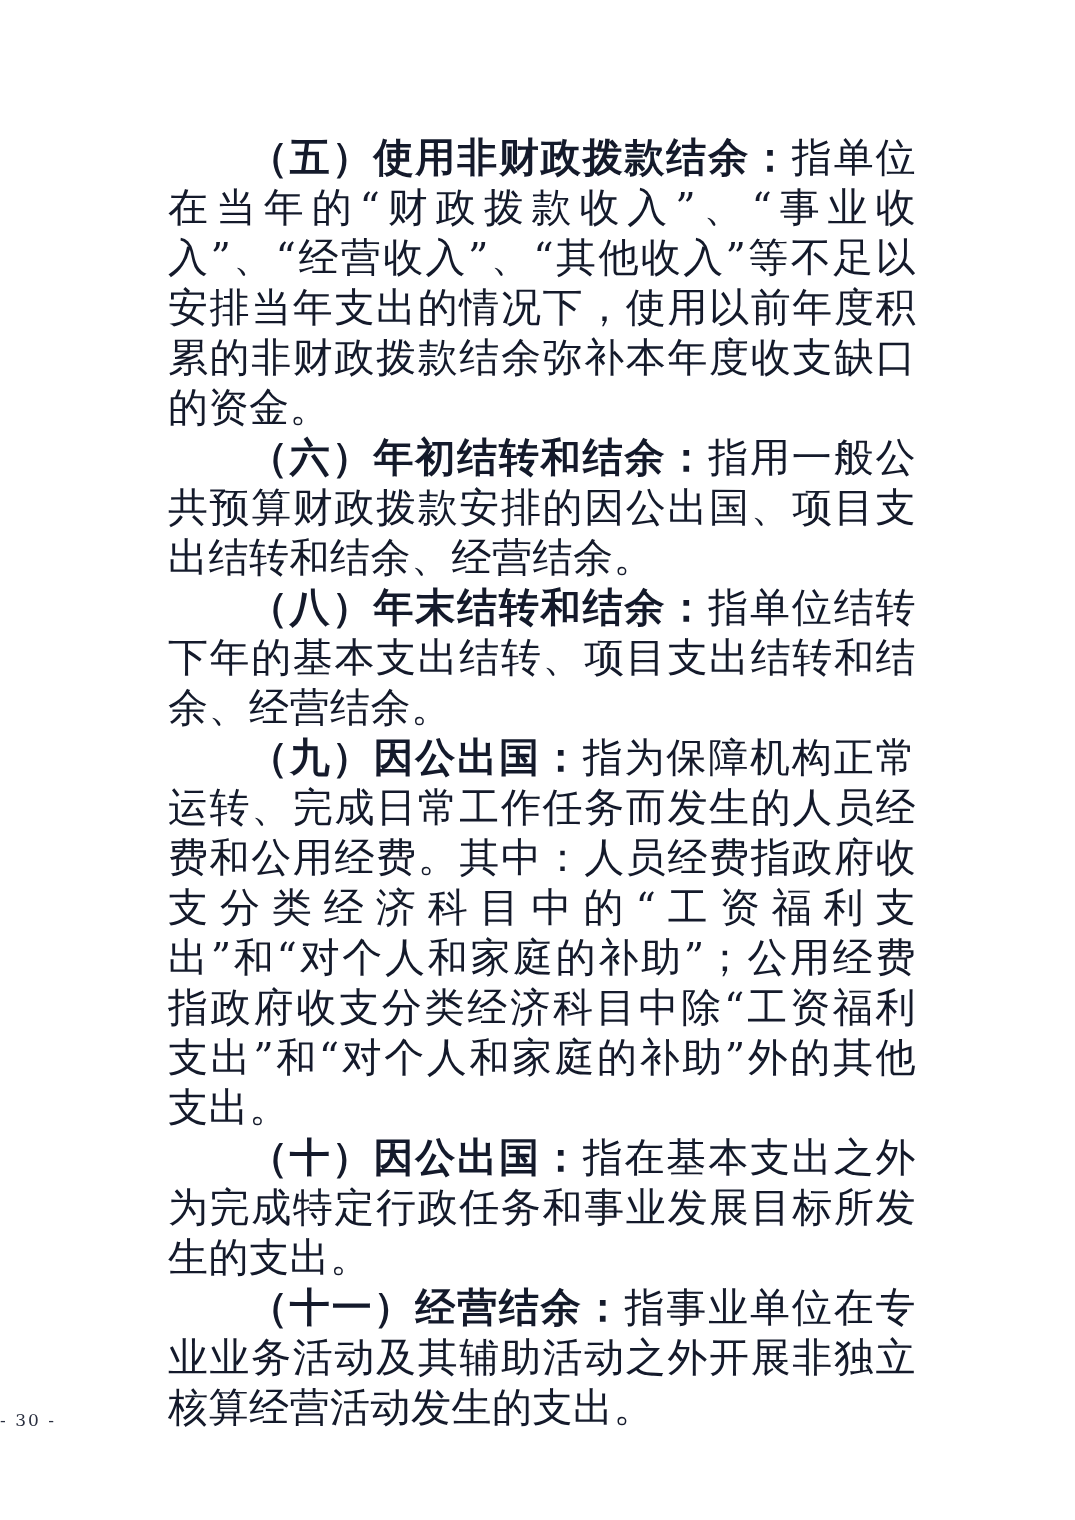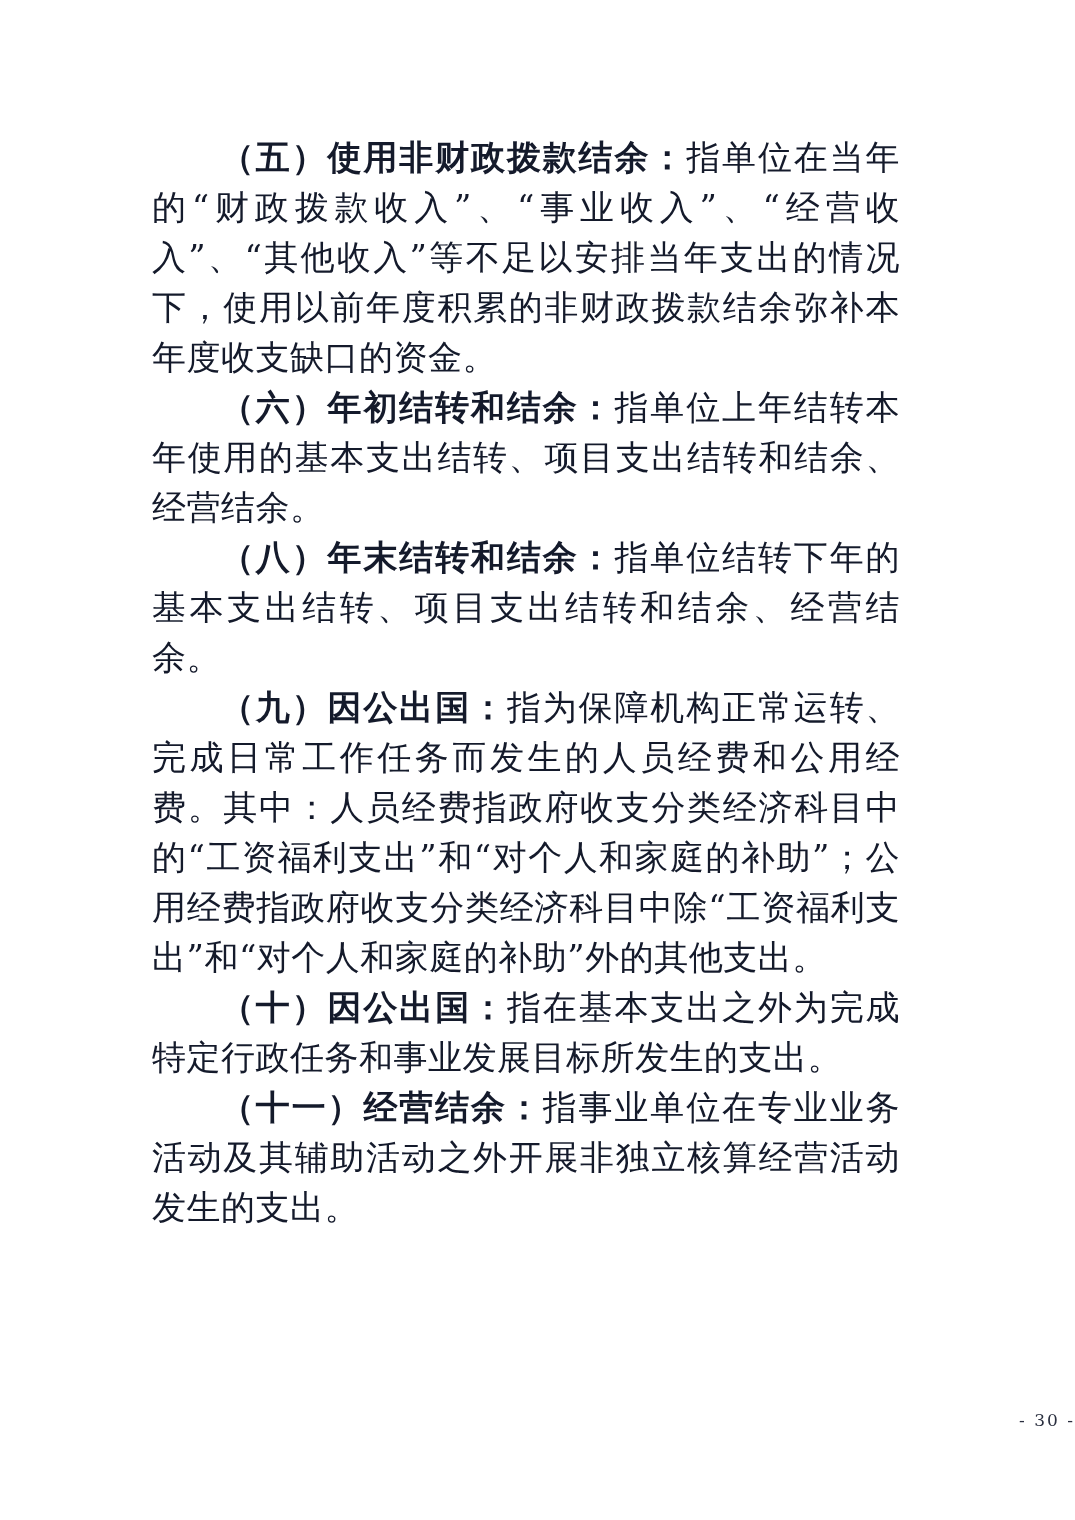--- a/index.html
+++ b/index.html
@@ -12,23 +12,23 @@
     width: 1075px;
     height: 1520px;
     background: #ffffff;
     overflow: hidden;
     font-family: "DejaVu Serif", "Liberation Serif", serif;
     color: #141a2b;
   }
   .content {
     position: absolute;
     top: 132px;
-    left: 152px;
+    left: 168px;
     width: 748px;
-    font-size: 34px;
+    font-size: 40px;
     line-height: 50px;
     text-align: justify;
     text-justify: inter-ideograph;
     letter-spacing: 0.5px;
   }
   .para {
     text-indent: 2em;
     margin: 0;
     padding: 0;
   }
@@ -36,32 +36,32 @@
     font-weight: bold;
   }
   .para-text {
     font-weight: normal;
   }
   .page-footer {
     position: absolute;
     left: 0;
     bottom: 90px;
     width: 100%;
-    text-align: right;
+    text-align: left;
     font-size: 17px;
     letter-spacing: 2px;
     color: #2a2f3f;
   }
 </style>
 </head>
 <body>
 
 <div class="page">
   <div class="content">
     <p class="para"><span class="para-label">（五）使用非财政拨款结余：</span><span class="para-text">指单位在当年的“财政拨款收入”、“事业收入”、“经营收入”、“其他收入”等不足以安排当年支出的情况下，使用以前年度积累的非财政拨款结余弥补本年度收支缺口的资金。</span></p>
-    <p class="para"><span class="para-label">（六）年初结转和结余：</span><span class="para-text">指单位上年结转本年使用的基本支出结转、项目支出结转和结余、经营结余。</span></p>
+    <p class="para"><span class="para-label">（六）年初结转和结余：</span><span class="para-text">指用一般公共预算财政拨款安排的因公出国、项目支出结转和结余、经营结余。</span></p>
     <p class="para"><span class="para-label">（八）年末结转和结余：</span><span class="para-text">指单位结转下年的基本支出结转、项目支出结转和结余、经营结余。</span></p>
     <p class="para"><span class="para-label">（九）因公出国：</span><span class="para-text">指为保障机构正常运转、完成日常工作任务而发生的人员经费和公用经费。其中：人员经费指政府收支分类经济科目中的“工资福利支出”和“对个人和家庭的补助”；公用经费指政府收支分类经济科目中除“工资福利支出”和“对个人和家庭的补助”外的其他支出。</span></p>
     <p class="para"><span class="para-label">（十）因公出国：</span><span class="para-text">指在基本支出之外为完成特定行政任务和事业发展目标所发生的支出。</span></p>
     <p class="para"><span class="para-label">（十一）经营结余：</span><span class="para-text">指事业单位在专业业务活动及其辅助活动之外开展非独立核算经营活动发生的支出。</span></p>
   </div>
   <div class="page-footer">- 30 -</div>
 </div>
 
 </body></html>

